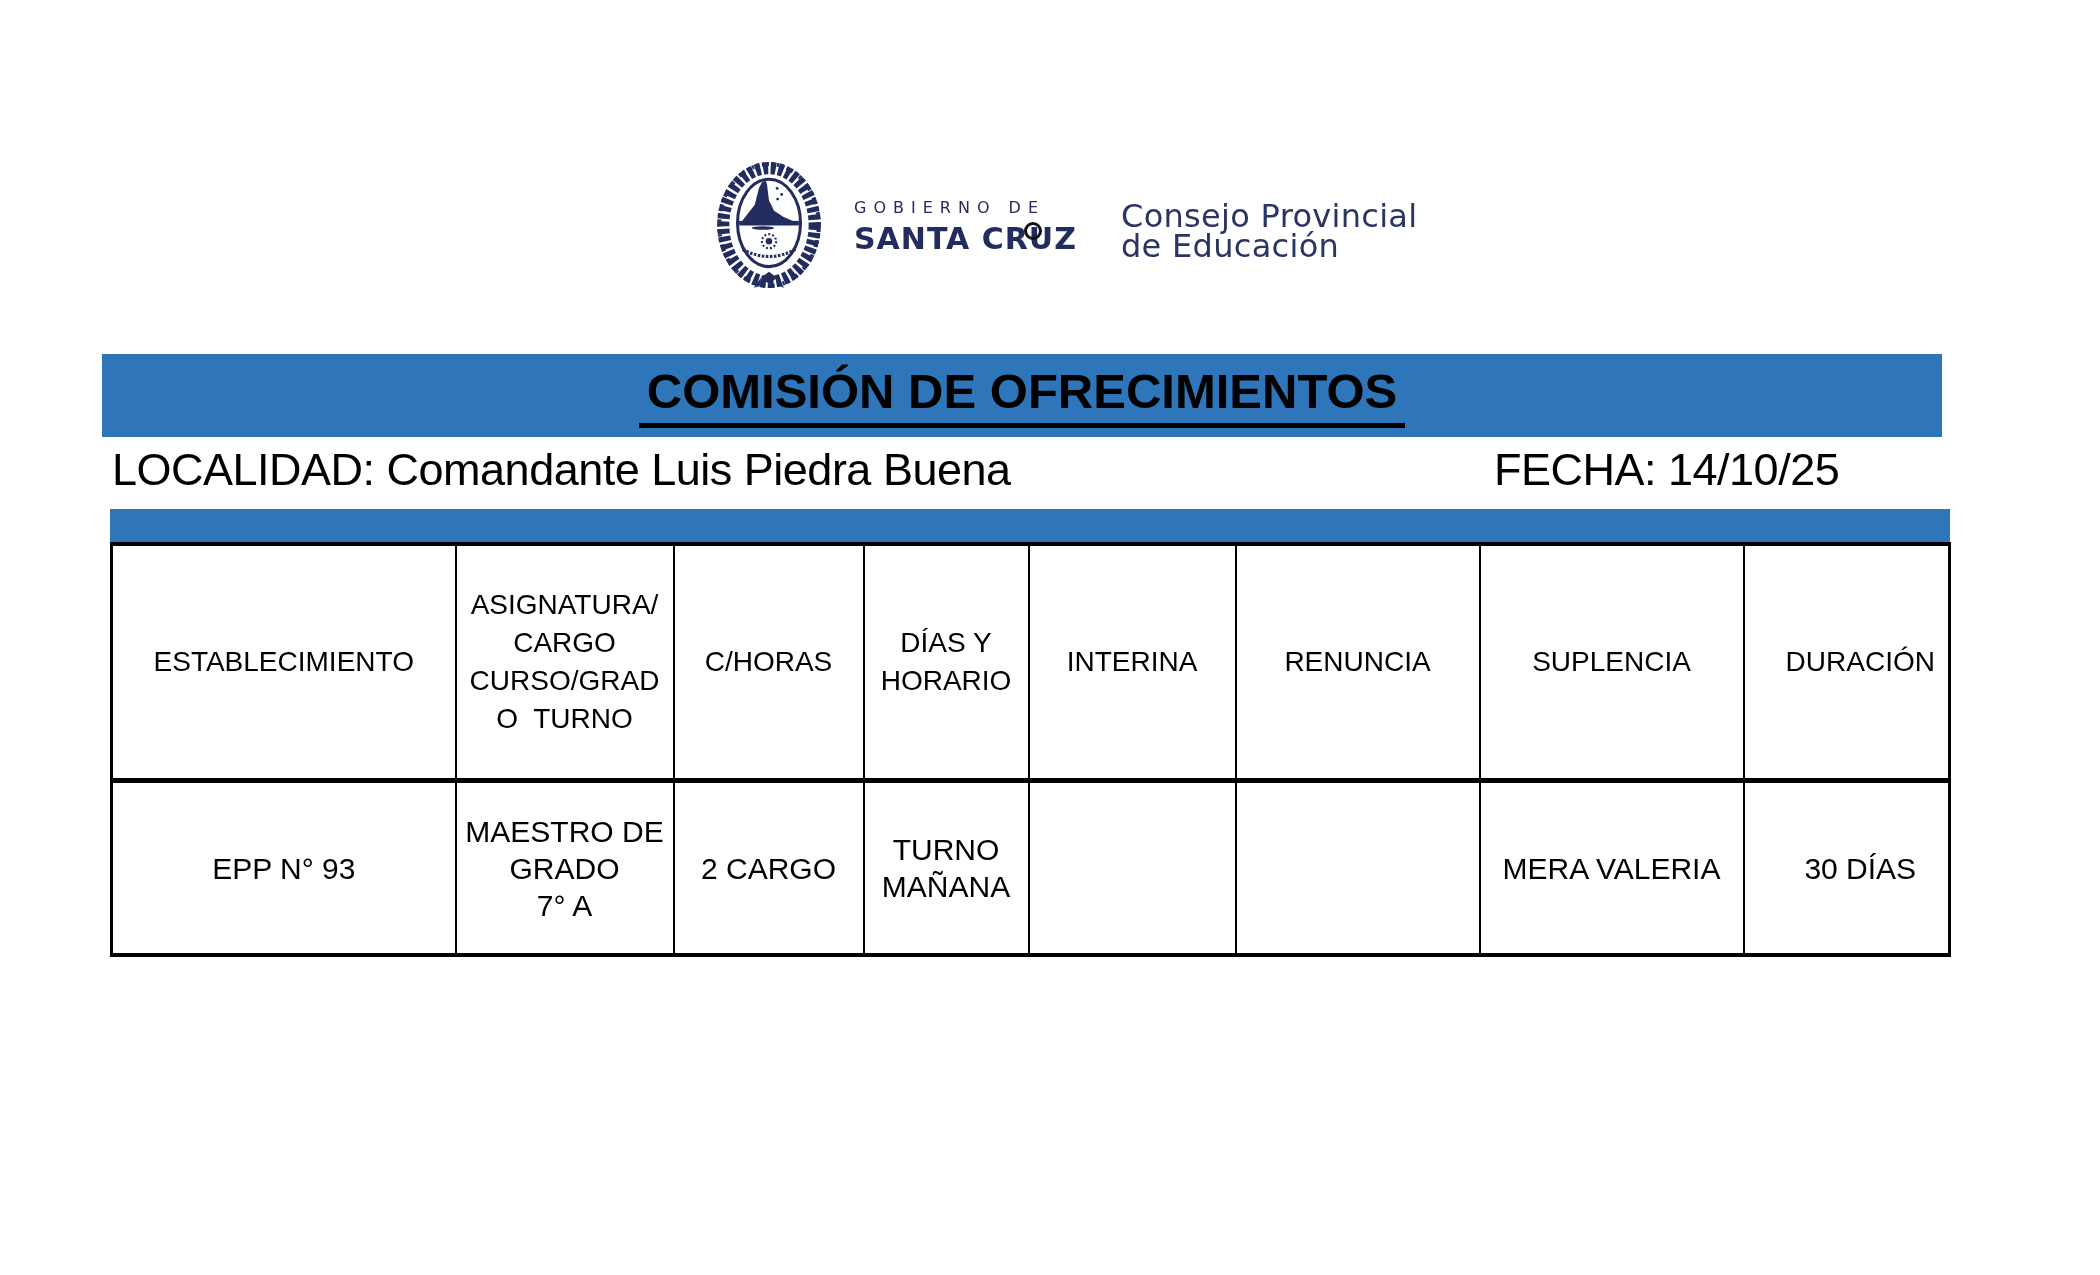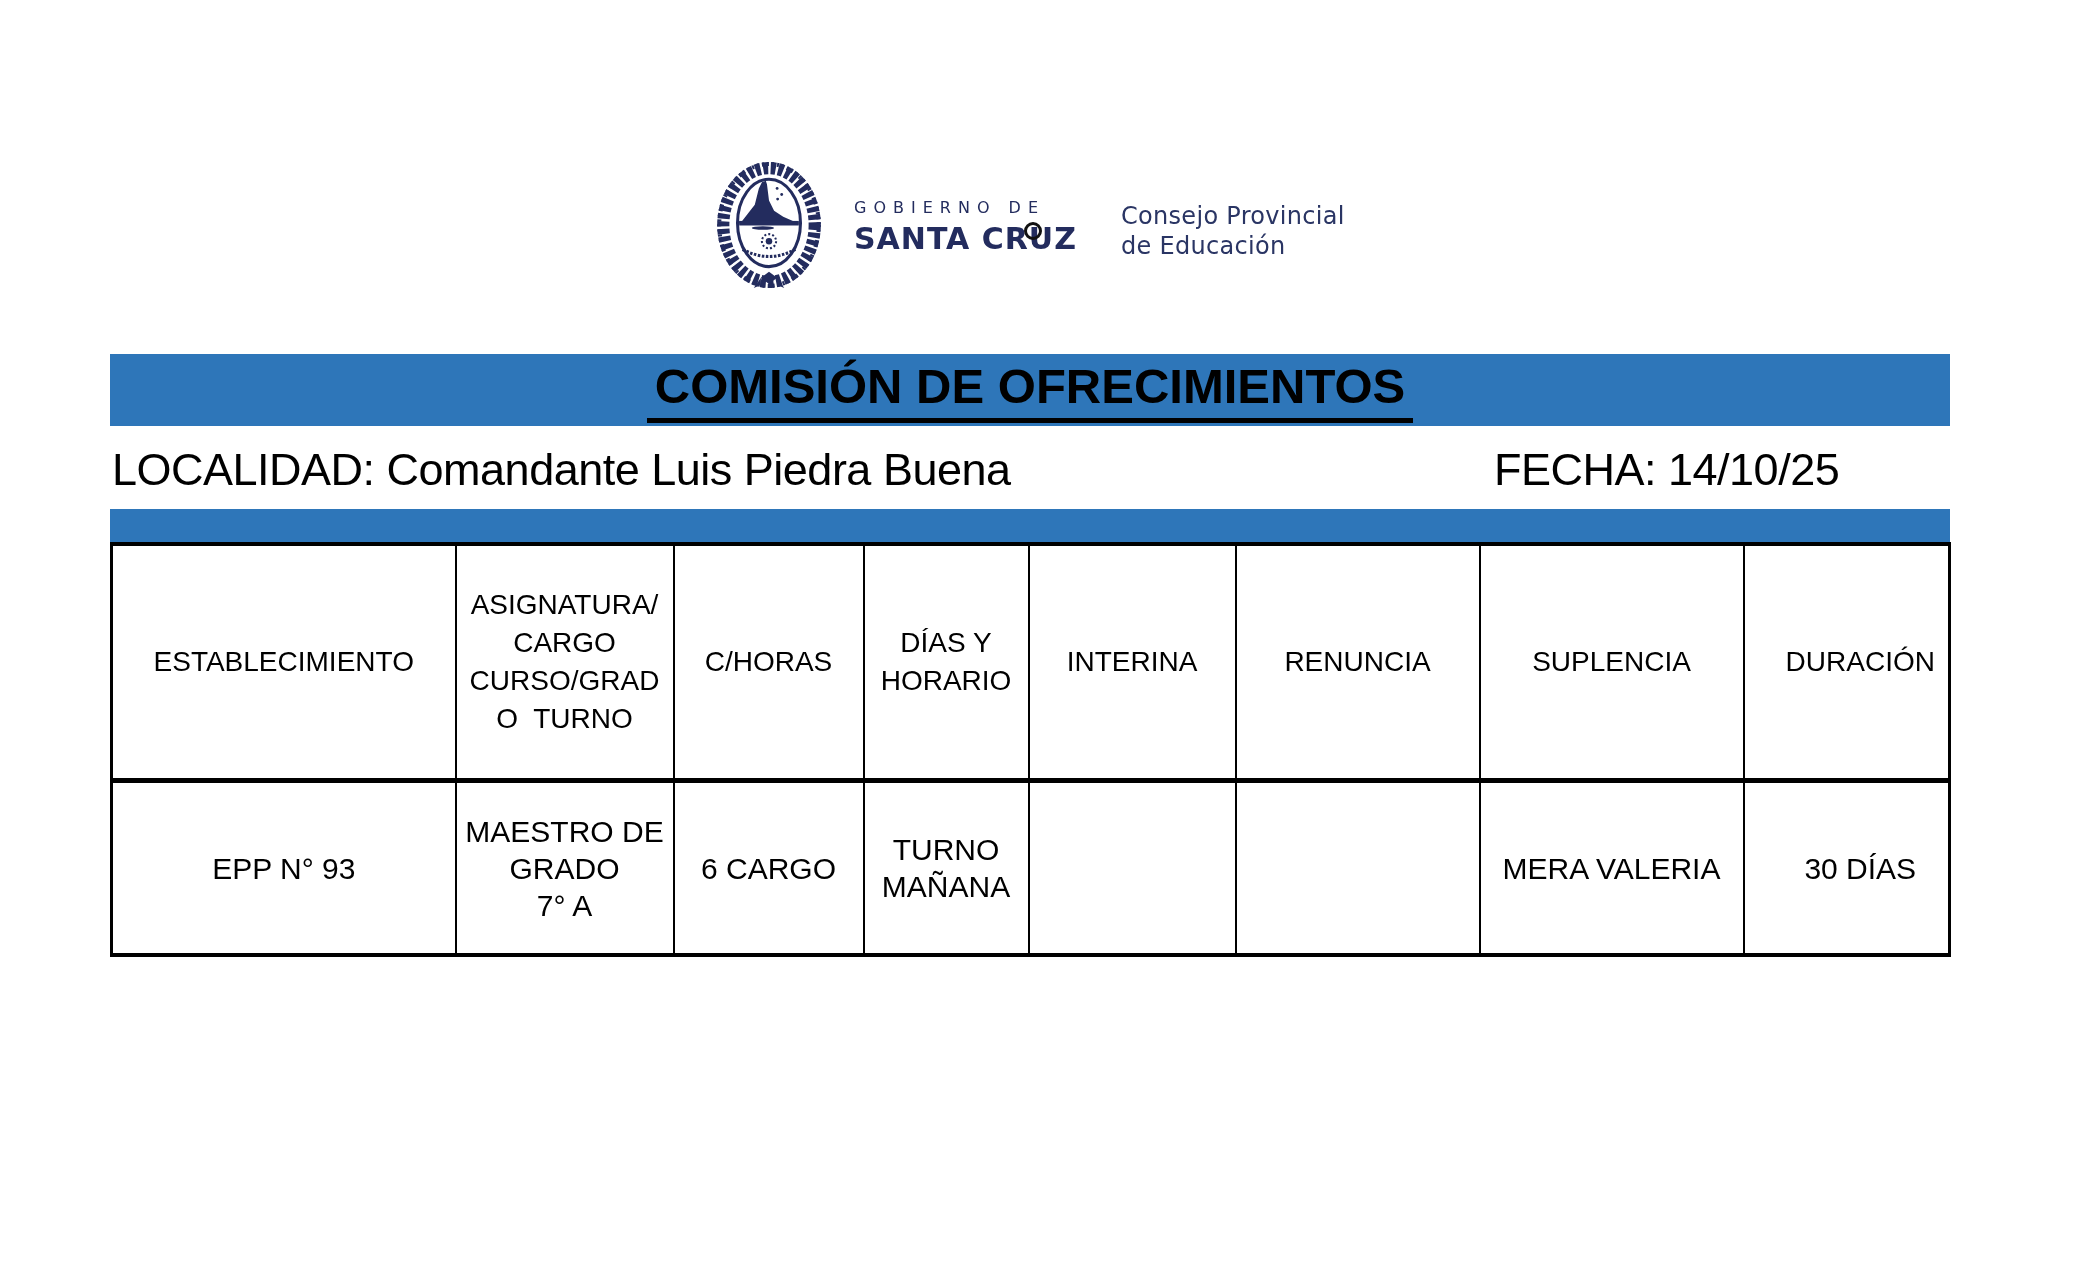--- a/index.html
+++ b/index.html
@@ -7,23 +7,23 @@
     width:2100px;height:1275px;background:#ffffff;position:relative;
     font-family:"Liberation Sans", sans-serif;color:#000;overflow:hidden;
   }
   
   .crest{position:absolute;left:716px;top:162px;width:106px;height:128px;}
   .gob-block{position:absolute;left:854px;top:198px;font-family:"DejaVu Sans",sans-serif;color:#232C5E;}
   .gob-line1{font-size:16px;letter-spacing:7px;font-weight:400;white-space:nowrap;}
   .gob-line2{font-size:30px;font-weight:bold;letter-spacing:1px;margin-top:4px;white-space:nowrap;}
   .gob-ring{position:absolute;left:170px;top:24px;width:12px;height:12px;border:3px solid #111;border-radius:50%;}
   .consejo-block{position:absolute;left:1121px;top:201px;font-family:"DejaVu Sans",sans-serif;
-    color:#2A3564;font-size:24px;font-weight:500;line-height:30px;letter-spacing:0.3px;white-space:nowrap;}
+    color:#2A3564;font-size:32px;font-weight:500;line-height:30px;letter-spacing:0.3px;white-space:nowrap;}
   
-  .banner-title{position:absolute;left:110px;top:354px;width:1840px;height:72px;background:#2E76B9;
+  .banner-title{position:absolute;left:102px;top:354px;width:1840px;height:83px;background:#2E76B9;
     display:flex;align-items:center;justify-content:center;}
   .banner-title span{font-size:49px;font-weight:bold;border-bottom:5px solid #000;padding:0 8px 4px 8px;white-space:nowrap;}
   .banner-thin{position:absolute;left:110px;top:509px;width:1840px;height:33px;background:#2E76B9;}
   
   .loc-text{position:absolute;left:112px;top:444px;font-size:45px;font-weight:normal;letter-spacing:-0.5px;white-space:nowrap;}
   .fecha-text{position:absolute;left:1494px;top:444px;font-size:45px;font-weight:normal;letter-spacing:-0.5px;white-space:nowrap;}
   
   table.offers{position:absolute;left:110px;top:542px;width:1838px;border-collapse:collapse;table-layout:fixed;}
   table.offers th{
     border:2px solid #000;border-top-width:4px;border-bottom-width:5px;
@@ -119,21 +119,21 @@
       <th class="pre">SUPLENCIA</th>
       <th class="pre">DURACIÓN</th>
     </tr>
   </thead>
   <tbody>
     <tr>
       <td class="pre">EPP N° 93</td>
       <td class="pre">MAESTRO DE
 GRADO
 7° A</td>
-      <td class="pre">6 CARGO</td>
+      <td class="pre">2 CARGO</td>
       <td class="pre">TURNO
 MAÑANA</td>
       <td class="pre"></td>
       <td class="pre"></td>
       <td class="pre">MERA VALERIA</td>
       <td class="pre">30 DÍAS</td>
     </tr>
   </tbody>
 </table>
 

